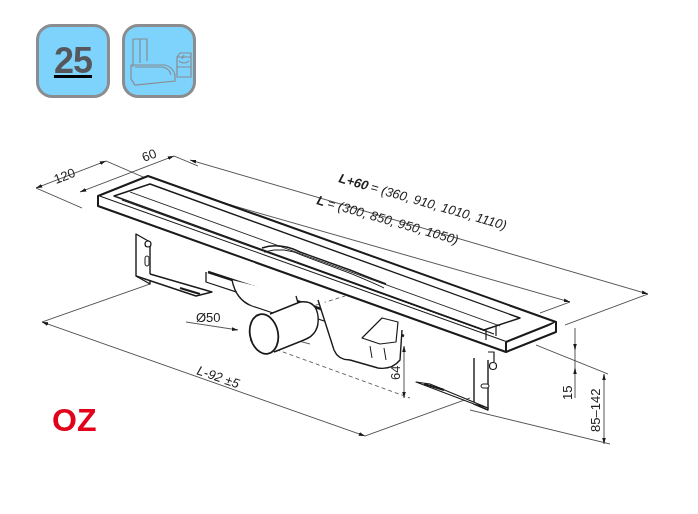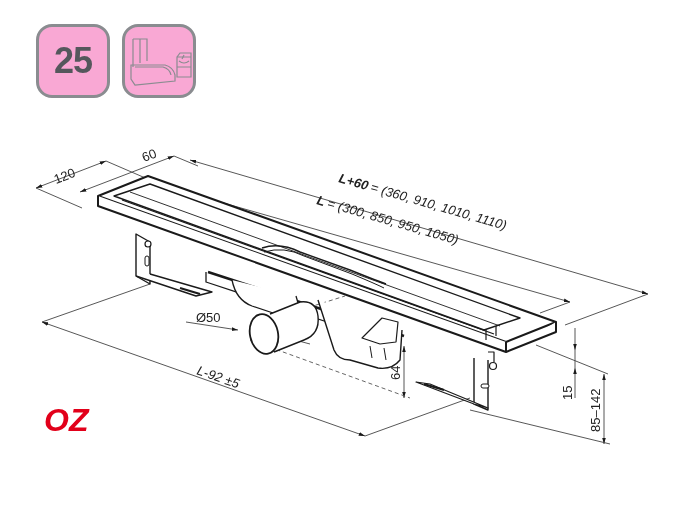--- a/index.html
+++ b/index.html
@@ -1,26 +1,26 @@
 <!DOCTYPE html>
 <html><head>
   <meta charset="utf-8">
   <style>
     html, body { margin: 0; padding: 0; background: #ffffff; }
     body { width: 698px; height: 514px; position: relative; overflow: hidden;
            font-family: "Liberation Sans", sans-serif; }
     .badge { position: absolute; top: 24px; width: 74px; height: 74px; box-sizing: border-box;
-             border: 3px solid #8a8c90; border-radius: 16px; background: #f9a8d4; }
+             border: 3px solid #8a8c90; border-radius: 16px; background: #7dd3fc; text-decoration: underline; }
     .badge-number { left: 36px; display: flex; align-items: center; justify-content: center; }
     .badge-number span { font-family: "Liberation Sans", sans-serif; font-weight: bold;
              font-size: 36px; color: #55575c; letter-spacing: -1px; }
     .badge-icon { left: 122px; }
     .badge-icon svg { position: absolute; left: 0; top: 0; }
-    .product-code { position: absolute; left: 44px; top: 402px; font-weight: bold; font-size: 32px;
-             color: #e2001a; font-family: "Liberation Sans", sans-serif; letter-spacing: 0px; font-style: italic; }
+    .product-code { position: absolute; left: 52px; top: 402px; font-weight: bold; font-size: 32px;
+             color: #e2001a; font-family: "Liberation Sans", sans-serif; letter-spacing: 0px; }
     .drawing { position: absolute; left: 0; top: 0; }
     .dim { font-family: "Liberation Sans", sans-serif; font-size: 13px; fill: #222; }
     .dim-b { font-weight: bold; font-style: italic; }
     .dim-i { font-style: italic; }
   </style>
 </head>
 <body>
 
 <div class="badge badge-number">
   <span>25</span>

